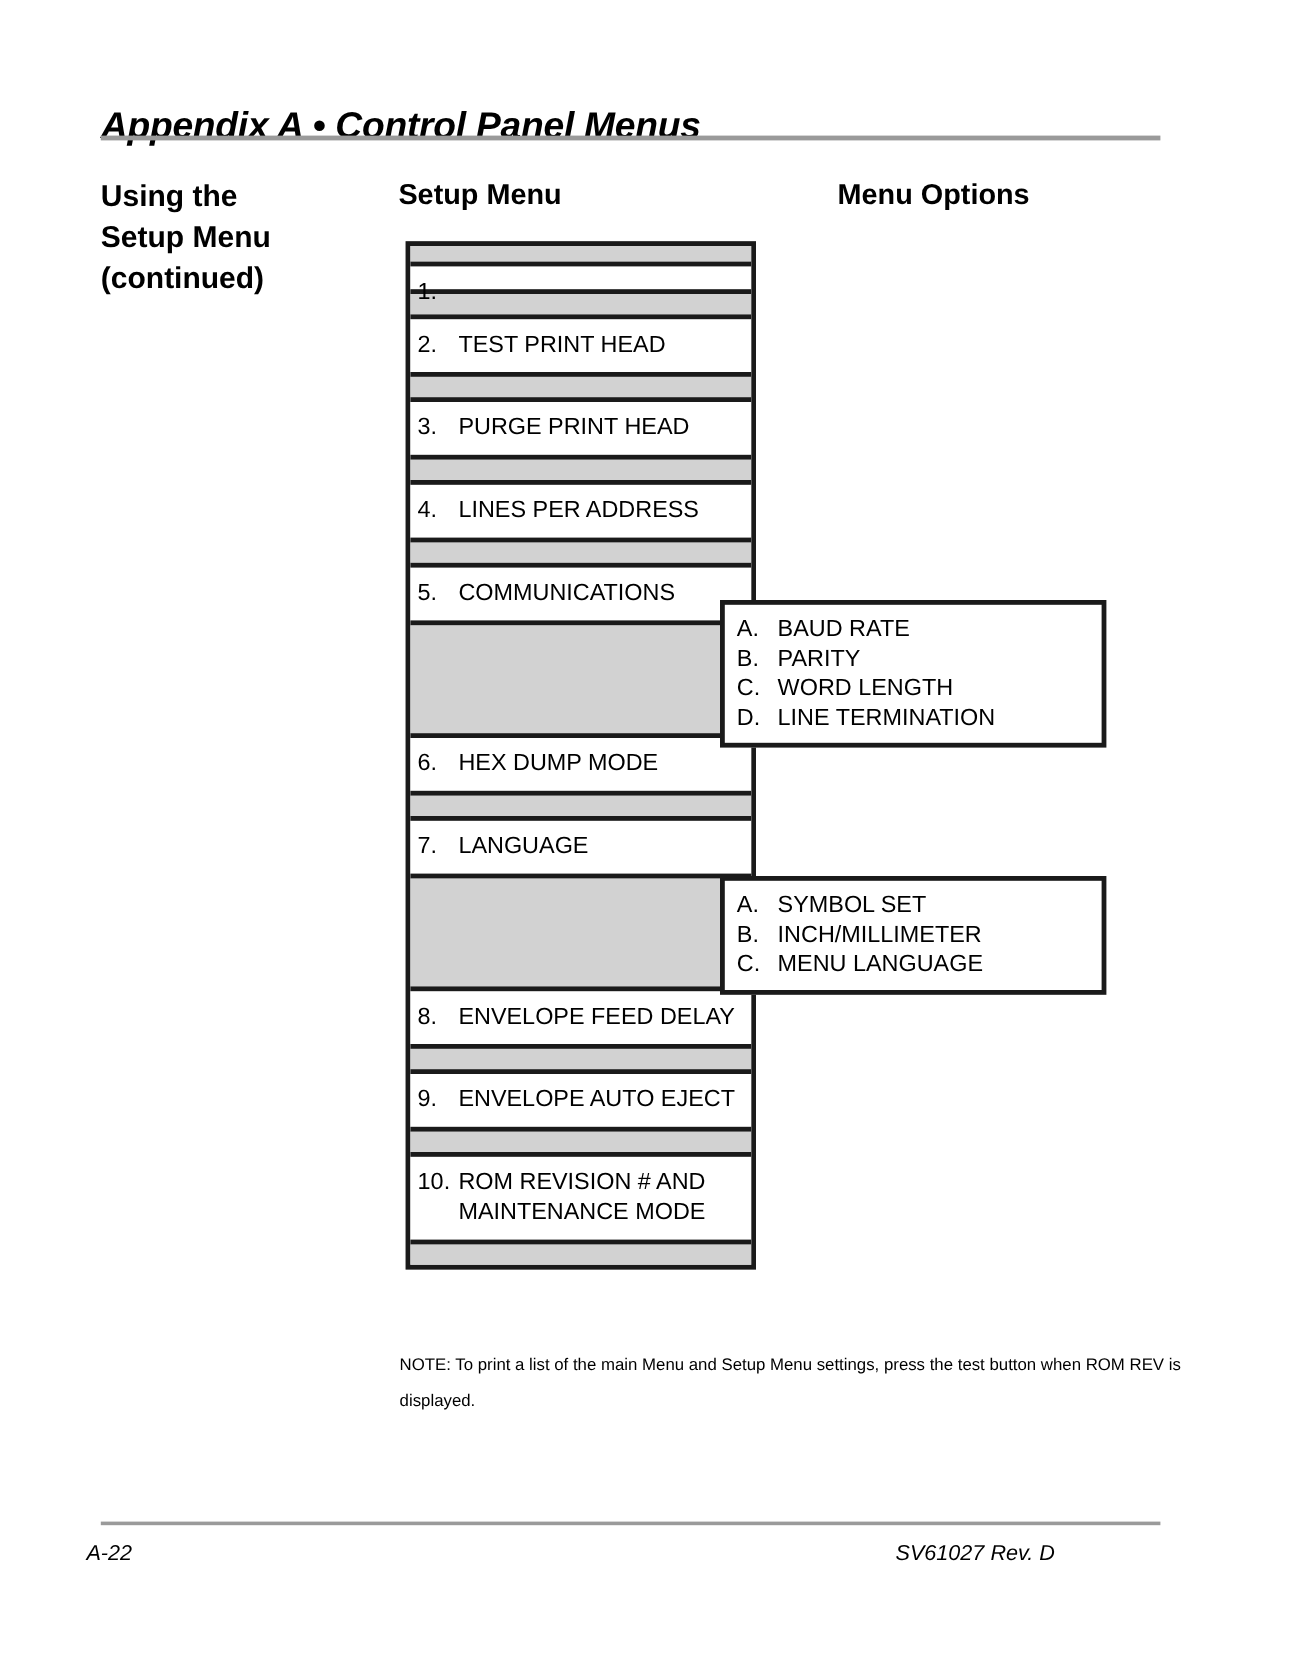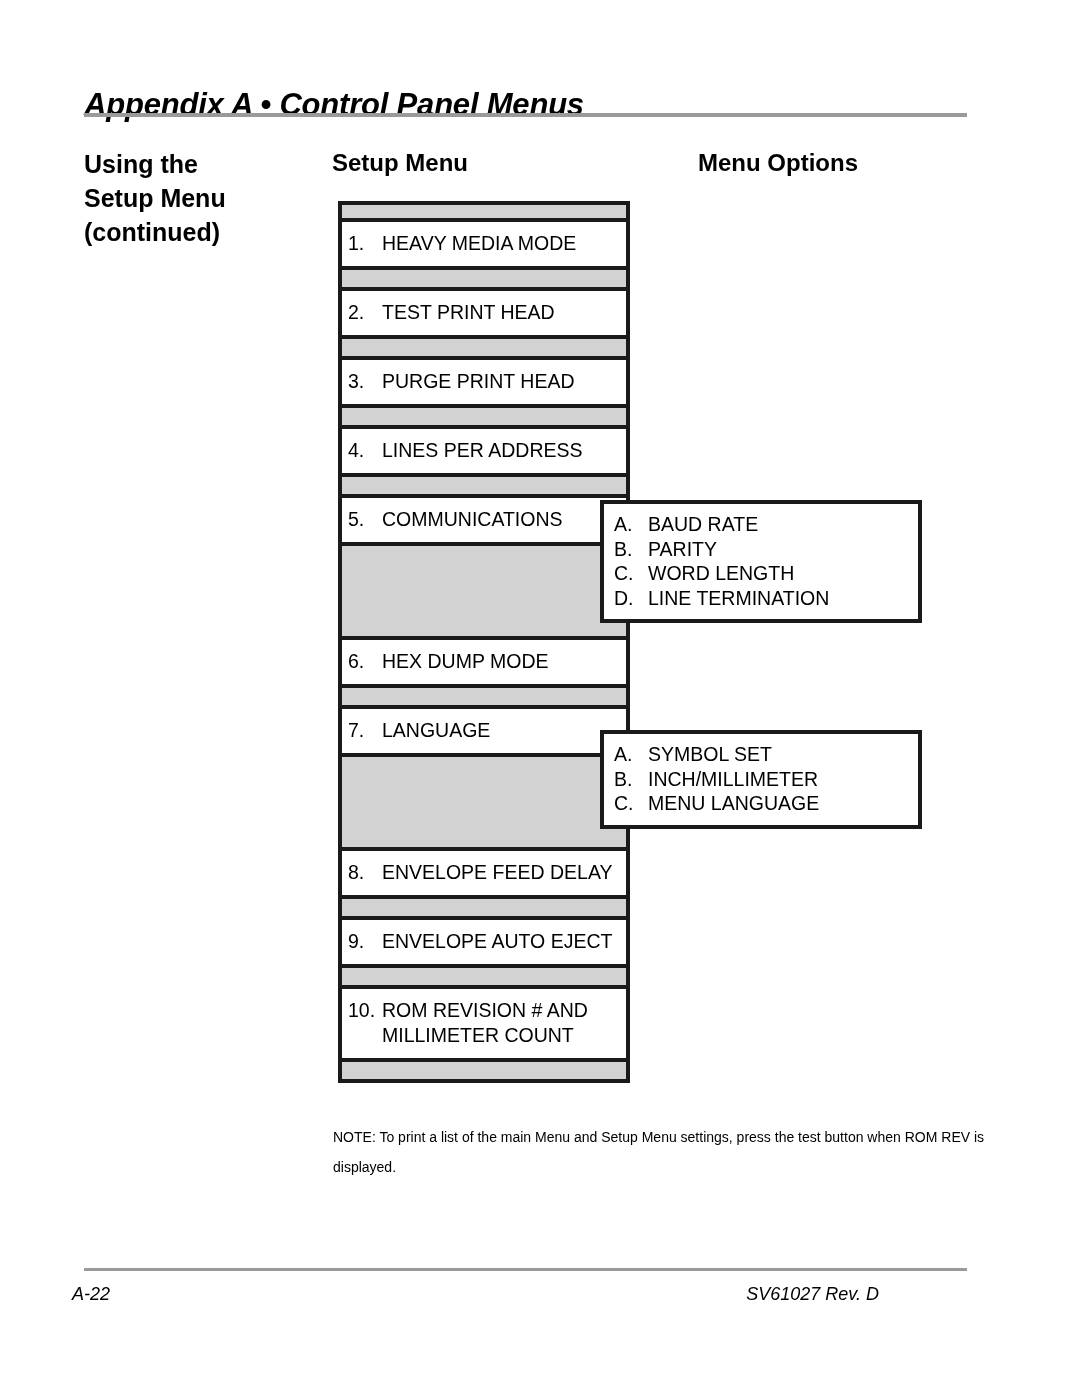--- a/index.html
+++ b/index.html
@@ -172,21 +172,20 @@
     <span class="lite">(continued)</span>
   </div>
 
   <div class="col-heading setup">Setup Menu</div>
   <div class="col-heading options">Menu Options</div>
 
   <div class="menu-column" id="menu-column">
       <div class="spacer" style="height: 13px;"></div>
       <div class="menu-item">
         <span class="num">1.</span>
-        <span class="label">HEAVY MEDIA MODE</span>
       </div>
       <div class="spacer" style="height: 17px;"></div>
       <div class="menu-item">
         <span class="num">2.</span>
         <span class="label">TEST PRINT HEAD</span>
       </div>
       <div class="spacer" style="height: 17px;"></div>
       <div class="menu-item">
         <span class="num">3.</span>
         <span class="label">PURGE PRINT HEAD</span>
@@ -217,21 +216,21 @@
         <span class="label">ENVELOPE FEED DELAY</span>
       </div>
       <div class="spacer" style="height: 17px;"></div>
       <div class="menu-item">
         <span class="num">9.</span>
         <span class="label">ENVELOPE AUTO EJECT</span>
       </div>
       <div class="spacer" style="height: 17px;"></div>
       <div class="menu-item">
         <span class="num">10.</span>
-        <span class="label">ROM REVISION # AND<span class="l2">MILLIMETER COUNT</span></span>
+        <span class="label">ROM REVISION # AND<span class="l2">MAINTENANCE MODE</span></span>
       </div>
       <div class="spacer" style="height: 17px;"></div>
     </div>
 
   <div class="submenu" id="submenu-communications" style="left: 600px; top: 500px; width: 322px;">
       <div class="srow"><span class="sletter">A.</span><span>BAUD RATE</span></div>
       <div class="srow"><span class="sletter">B.</span><span>PARITY</span></div>
       <div class="srow"><span class="sletter">C.</span><span>WORD LENGTH</span></div>
       <div class="srow"><span class="sletter">D.</span><span>LINE TERMINATION</span></div>
     </div>

